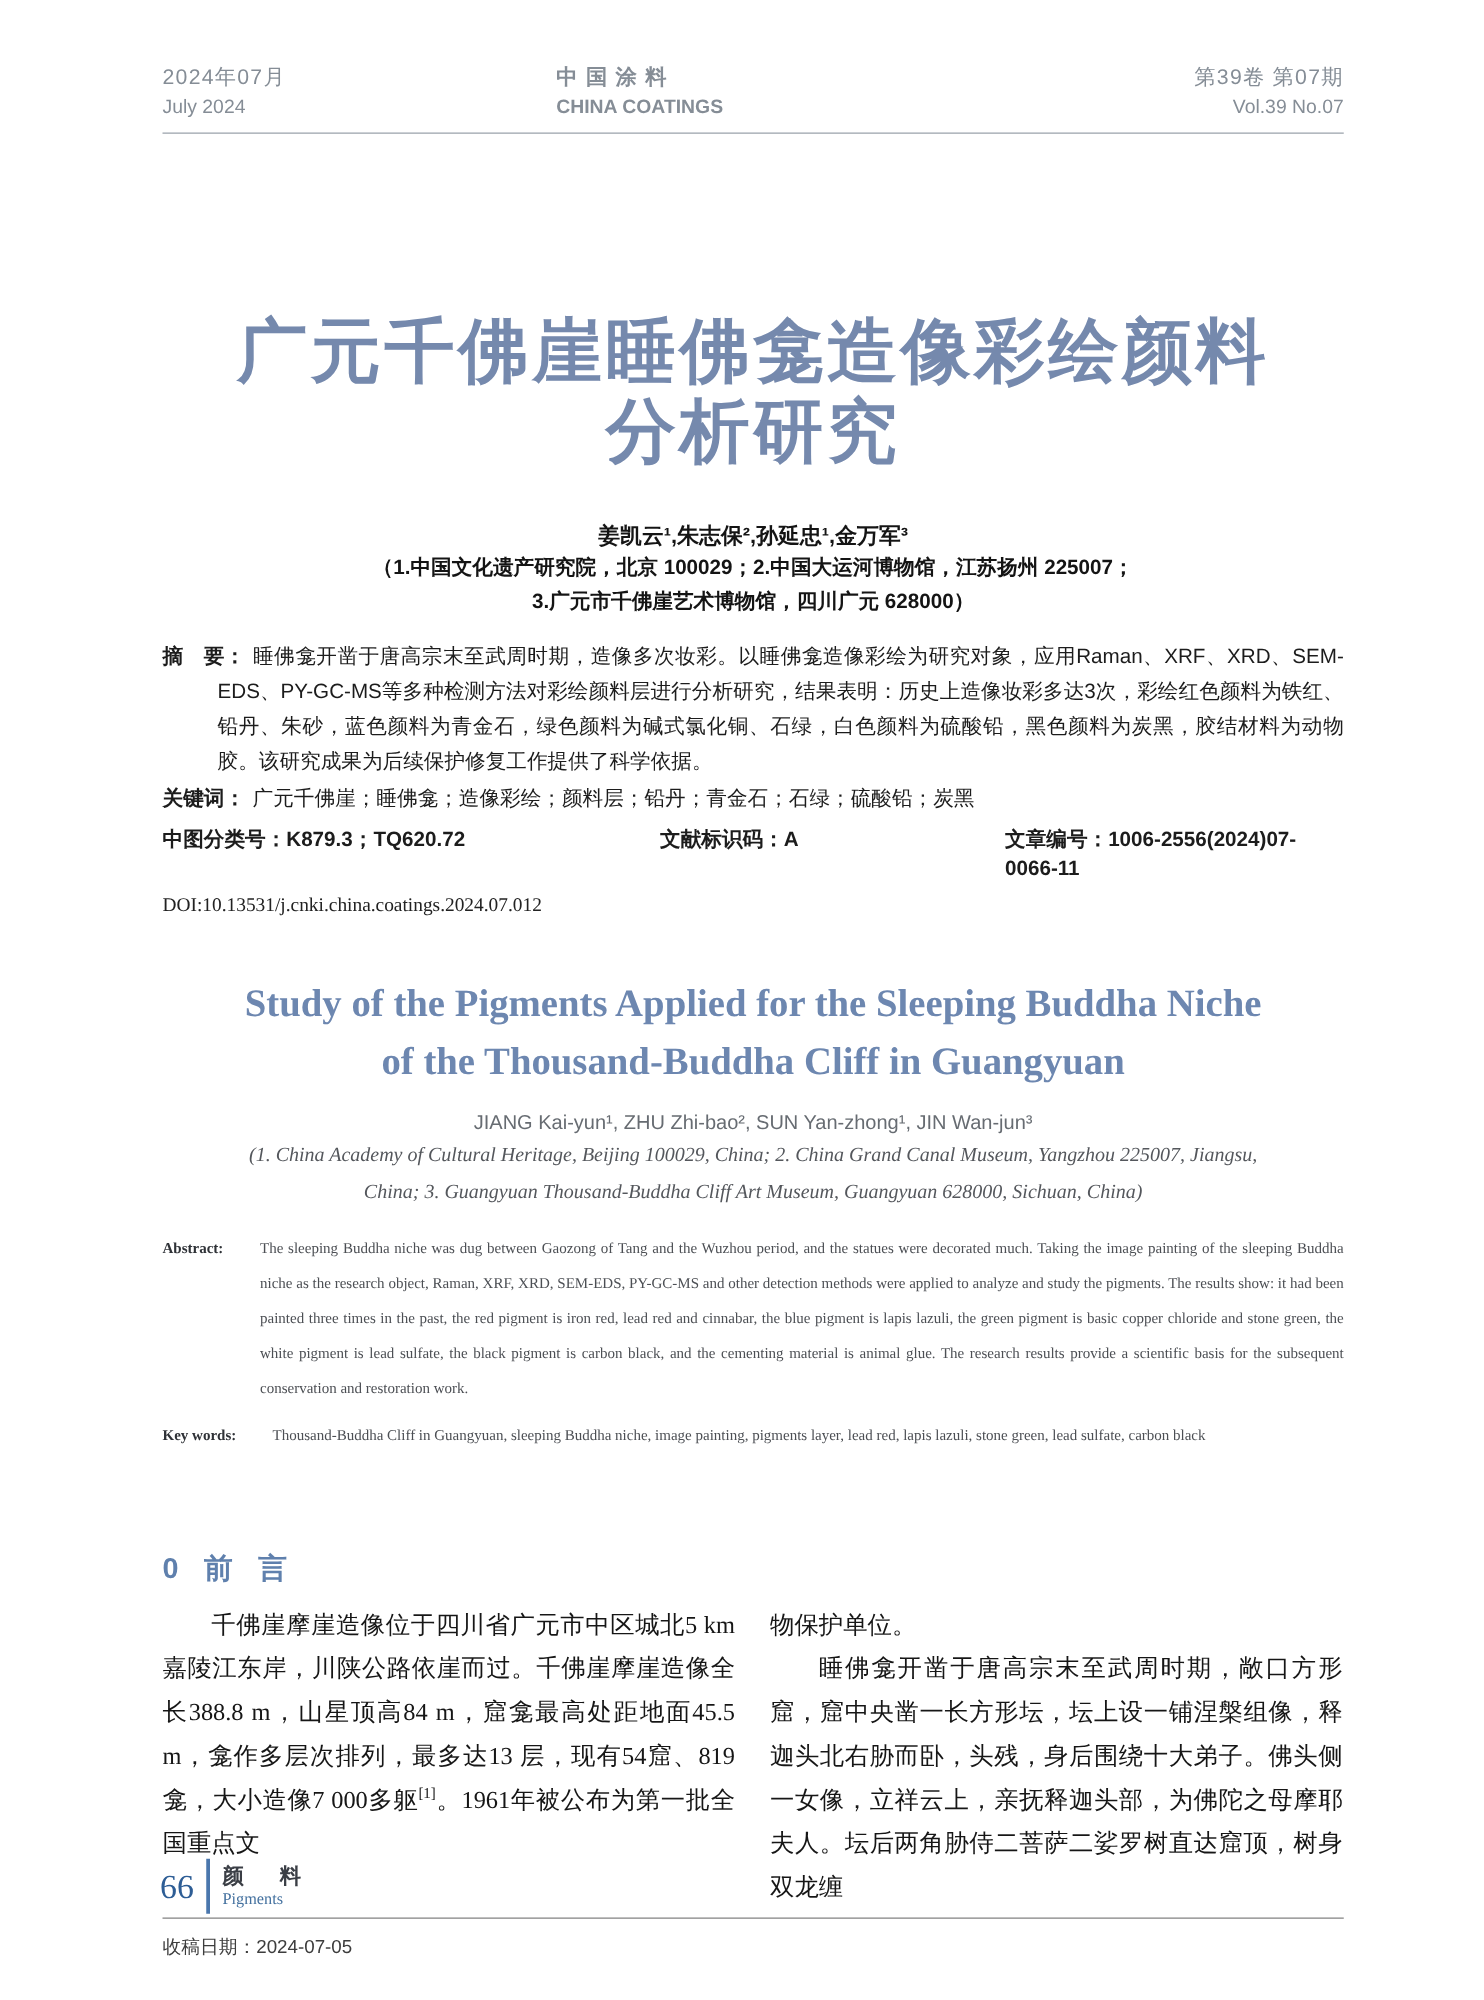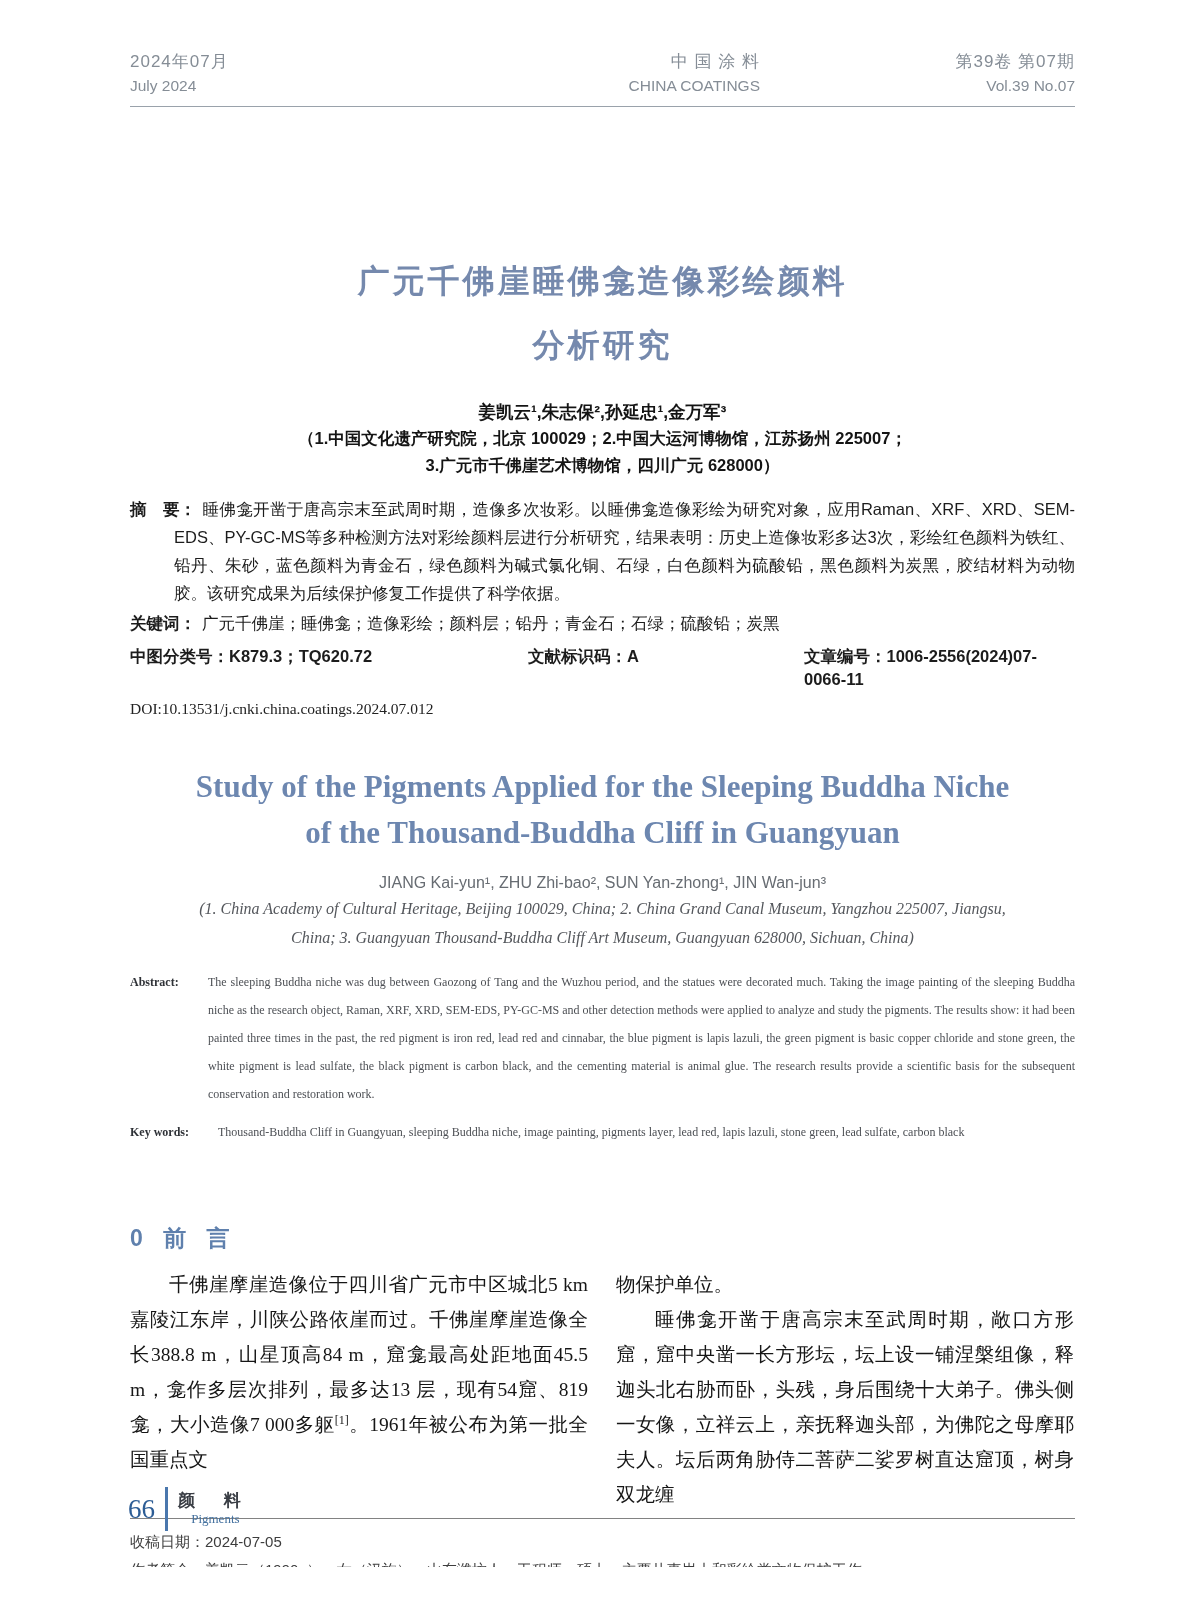--- a/index.html
+++ b/index.html
@@ -19,32 +19,32 @@
   
   .jheader {
     display: flex;
     align-items: flex-end;
     border-bottom: 1px solid #9aa2ab;
     padding-bottom: 9px;
     color: #858d96;
   }
   .jheader .cell { flex: 1; line-height: 1.45; }
   .jheader .c-left  { text-align: left; }
-  .jheader .c-mid   { text-align: right; }
+  .jheader .c-mid   { text-align: left; font-weight: bold; }
   .jheader .c-right { text-align: right; }
   .jheader .zh { font-size: 17px; letter-spacing: 1px; }
   .jheader .en { font-size: 15.5px; }
 
   
   .zh-title {
     margin-top: 142px;
     text-align: center;
     color: #7589ad;
     font-weight: bold;
-    font-size: 32px;
+    font-size: 56px;
     line-height: 64px;
     letter-spacing: 3px;
   }
   .zh-authors {
     margin-top: 16px;
     text-align: center;
     font-size: 17.5px;
     font-weight: bold;
     line-height: 26px;
     color: #141414;
@@ -180,21 +180,20 @@
     color: #2d5d95;
     margin-right: 10px;
   }
   .pf-bar { width: 3px; height: 44px; background: #4a77ad; margin-right: 10px; }
   .pf-zh { font-size: 17px; font-weight: bold; letter-spacing: 12px; color: #3a3e45; line-height: 20px; }
   .pf-en {
     font-family: "Liberation Serif", "DejaVu Serif", serif;
     font-size: 13px;
     color: #44719f;
     line-height: 16px;
-    text-align: center;
   }
 </style>
 </head>
 <body>
 
 <div class="page">
 
   <div class="jheader">
     <div class="cell c-left">
       <div class="zh">2024年07月</div>

